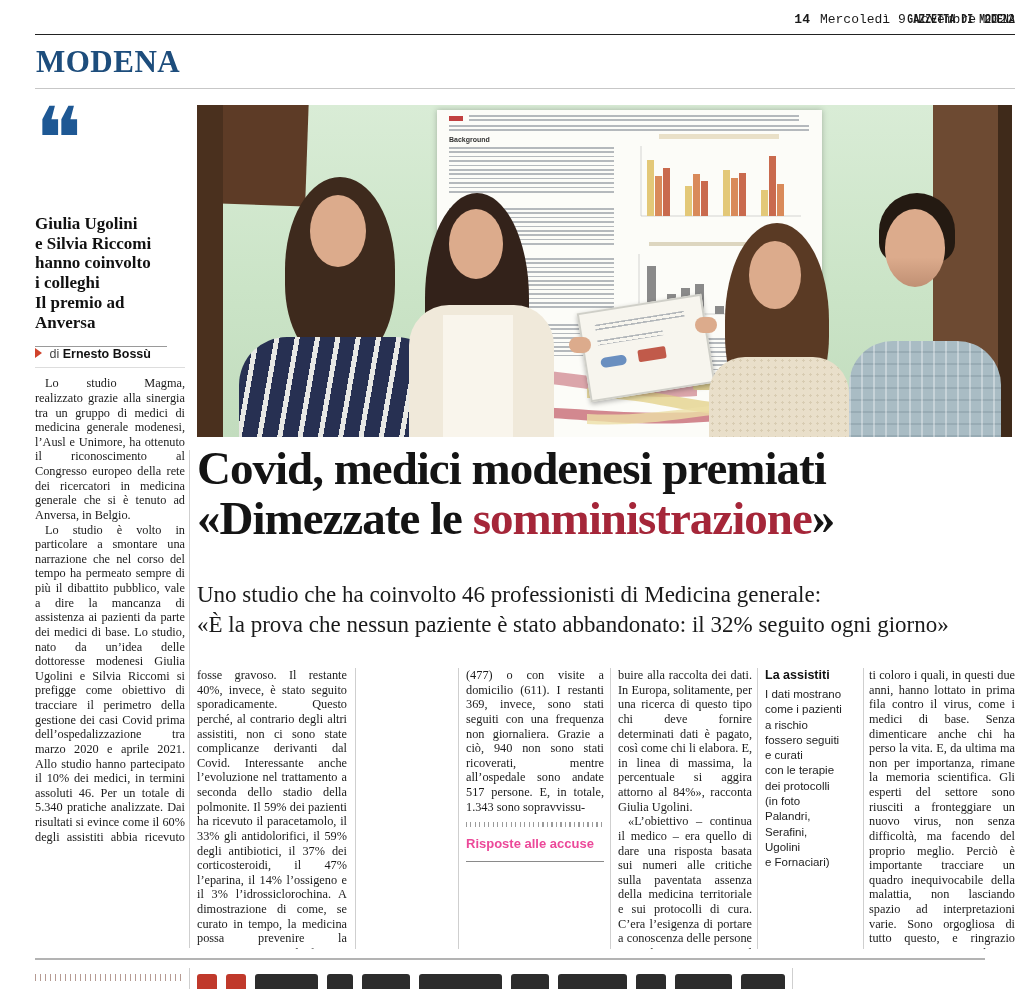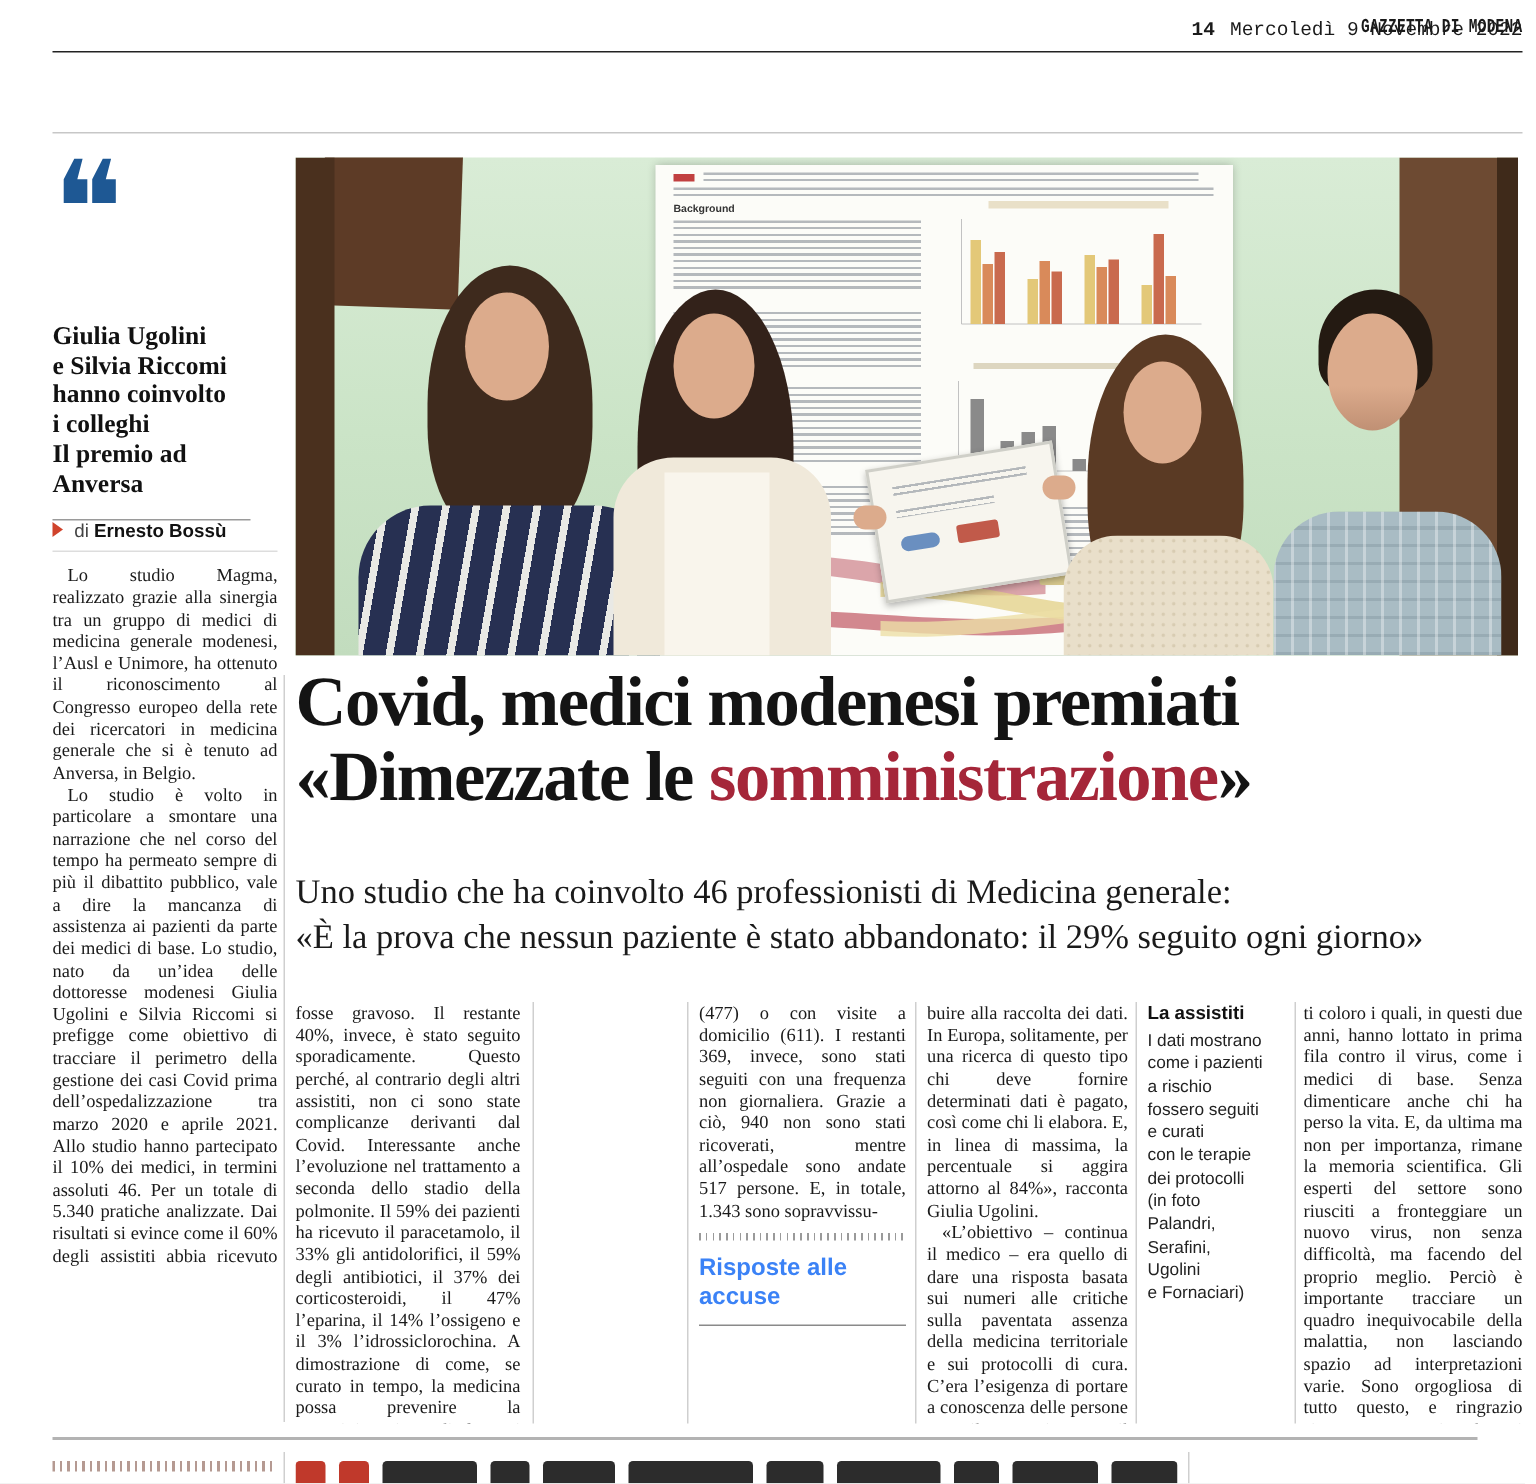--- a/index.html
+++ b/index.html
@@ -65,41 +65,42 @@
   
   .bcol { position:absolute; top:668px; height:281px; overflow:hidden; font-size:12.3px; line-height:1.19; text-align:justify; }
   .bcol p { margin:0; }
   .boxcol { position:absolute; top:668px; font-family:"Liberation Sans", sans-serif; }
   .boxcol .btitle { font-weight:bold; font-size:12.5px; margin-bottom:5px; color:#111; }
   .boxcol .btext { font-size:11.5px; line-height:1.33; white-space:pre-line; color:#222; }
 
   .vrule { position:absolute; width:0; border-left:1px solid #cfcfcf; }
 
   .dotrule { height:5px; background:repeating-linear-gradient(90deg,#9a9a9a 0 1px, transparent 1px 4.5px); margin:8px 0 9px; }
-  .accuse-label { font-family:"Liberation Sans", sans-serif; font-weight:bold; font-size:16px; color:#3b82f6; margin-bottom:3px; text-align:left; }
+  .accuse-label { font-family:"Liberation Sans", sans-serif; font-weight:bold; font-size:13px; color:#ec4899; margin-bottom:3px; text-align:left; }
   .accuse-quote { font-family:"Liberation Sans", sans-serif; font-weight:bold; font-size:13.5px; line-height:1.24; color:#111; text-align:left; }
   .accuse-rule { border-top:1px solid #8a8a8a; margin:9px 0 10px; }
 
   
   .bottom-rule { left:35px; top:958px; width:950px; height:0; border-top:2px solid #b3b3b3; }
   .band-dots { left:35px; top:974px; width:148px; height:7px; background:repeating-linear-gradient(90deg,#b59a92 0 1.5px, transparent 1.5px 5px); }
   .band-frags { left:197px; top:974px; width:588px; height:15px; display:flex; gap:9px; align-items:flex-start; overflow:hidden; }
   .frag { height:15px; border-radius:3px 3px 0 0; background:#2c2c2c; }
   .frag.red { background:#c0392b; }
 </style>
 </head>
 <body>
 
 <div id="page">
 
   <div class="abs topbar sans">
     <span class="pagenum">14</span><span>Mercoledì 9 Novembre 2022</span>
     <span class="masthead">GAZZETTA DI MODENA</span>
   </div>
   <div class="abs rule-dark"></div>
+  <div class="abs section-title">MODENA</div>
   <div class="abs rule-light"></div>
 
   <div class="abs lcol">
     <div class="bigquote">❝</div>
     <div class="lquote-text">Giulia Ugolini
 e Silvia Riccomi
 hanno coinvolto
 i colleghi
 Il premio ad Anversa</div>
     <div class="lquote-rule"></div>
@@ -215,21 +216,21 @@
       <div class="torso" style="left:652px; top:236px; width:152px; height:96px; border-radius:44px 44px 0 0; background:#a9bcc4; background-image:repeating-linear-gradient(90deg, rgba(255,255,255,.35) 0 2px, transparent 2px 12px), repeating-linear-gradient(0deg, rgba(120,140,150,.35) 0 2px, transparent 2px 12px);"></div>
     </div>
   </div>
 
   <div class="abs headline">
     <div>Covid, medici modenesi premiati</div>
     <div><span>«Dimezzate le </span><span class="red">somministrazione</span><span>»</span></div>
   </div>
   <div class="abs standfirst">
     <div>Uno studio che ha coinvolto 46 professionisti di Medicina generale:</div>
-    <div>«È la prova che nessun paziente è stato abbandonato: il 29% seguito ogni giorno»</div>
+    <div>«È la prova che nessun paziente è stato abbandonato: il 32% seguito ogni giorno»</div>
   </div>
 
   <div class="vrule" style="left:189px; top:450px; height:498px;"></div>
   <div class="vrule" style="left:355px; top:668px; height:281px;"></div>
   <div class="vrule" style="left:458px; top:668px; height:281px;"></div>
   <div class="vrule" style="left:610px; top:668px; height:281px;"></div>
   <div class="vrule" style="left:757px; top:668px; height:281px;"></div>
   <div class="vrule" style="left:863px; top:668px; height:281px;"></div>
 
   <div class="bcol" style="left:197px; width:150px;">

